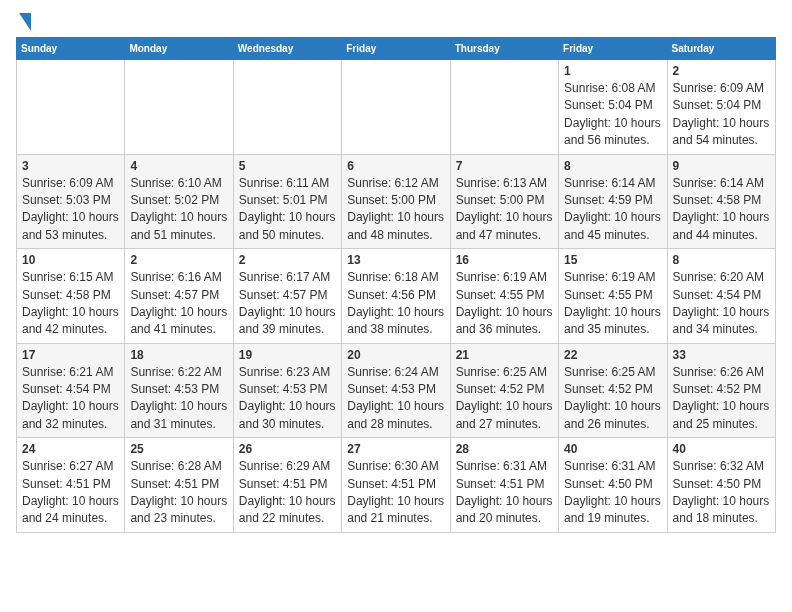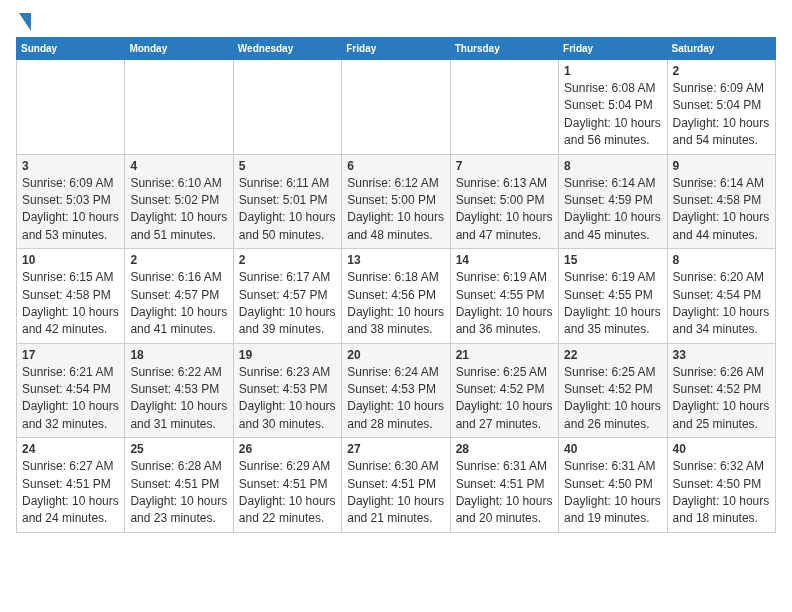--- a/index.html
+++ b/index.html
@@ -172,21 +172,21 @@
         </td>
         <td>
           <div class="day-number">2</div>
           <div class="day-info">Sunrise: 6:17 AM<br>Sunset: 4:57 PM<br>Daylight: 10 hours<br>and 39 minutes.</div>
         </td>
         <td>
           <div class="day-number">13</div>
           <div class="day-info">Sunrise: 6:18 AM<br>Sunset: 4:56 PM<br>Daylight: 10 hours<br>and 38 minutes.</div>
         </td>
         <td>
-          <div class="day-number">14</div>
+          <div class="day-number">16</div>
           <div class="day-info">Sunrise: 6:19 AM<br>Sunset: 4:55 PM<br>Daylight: 10 hours<br>and 36 minutes.</div>
         </td>
         <td>
           <div class="day-number">15</div>
           <div class="day-info">Sunrise: 6:19 AM<br>Sunset: 4:55 PM<br>Daylight: 10 hours<br>and 35 minutes.</div>
         </td>
         <td>
           <div class="day-number">8</div>
           <div class="day-info">Sunrise: 6:20 AM<br>Sunset: 4:54 PM<br>Daylight: 10 hours<br>and 34 minutes.</div>
         </td>

